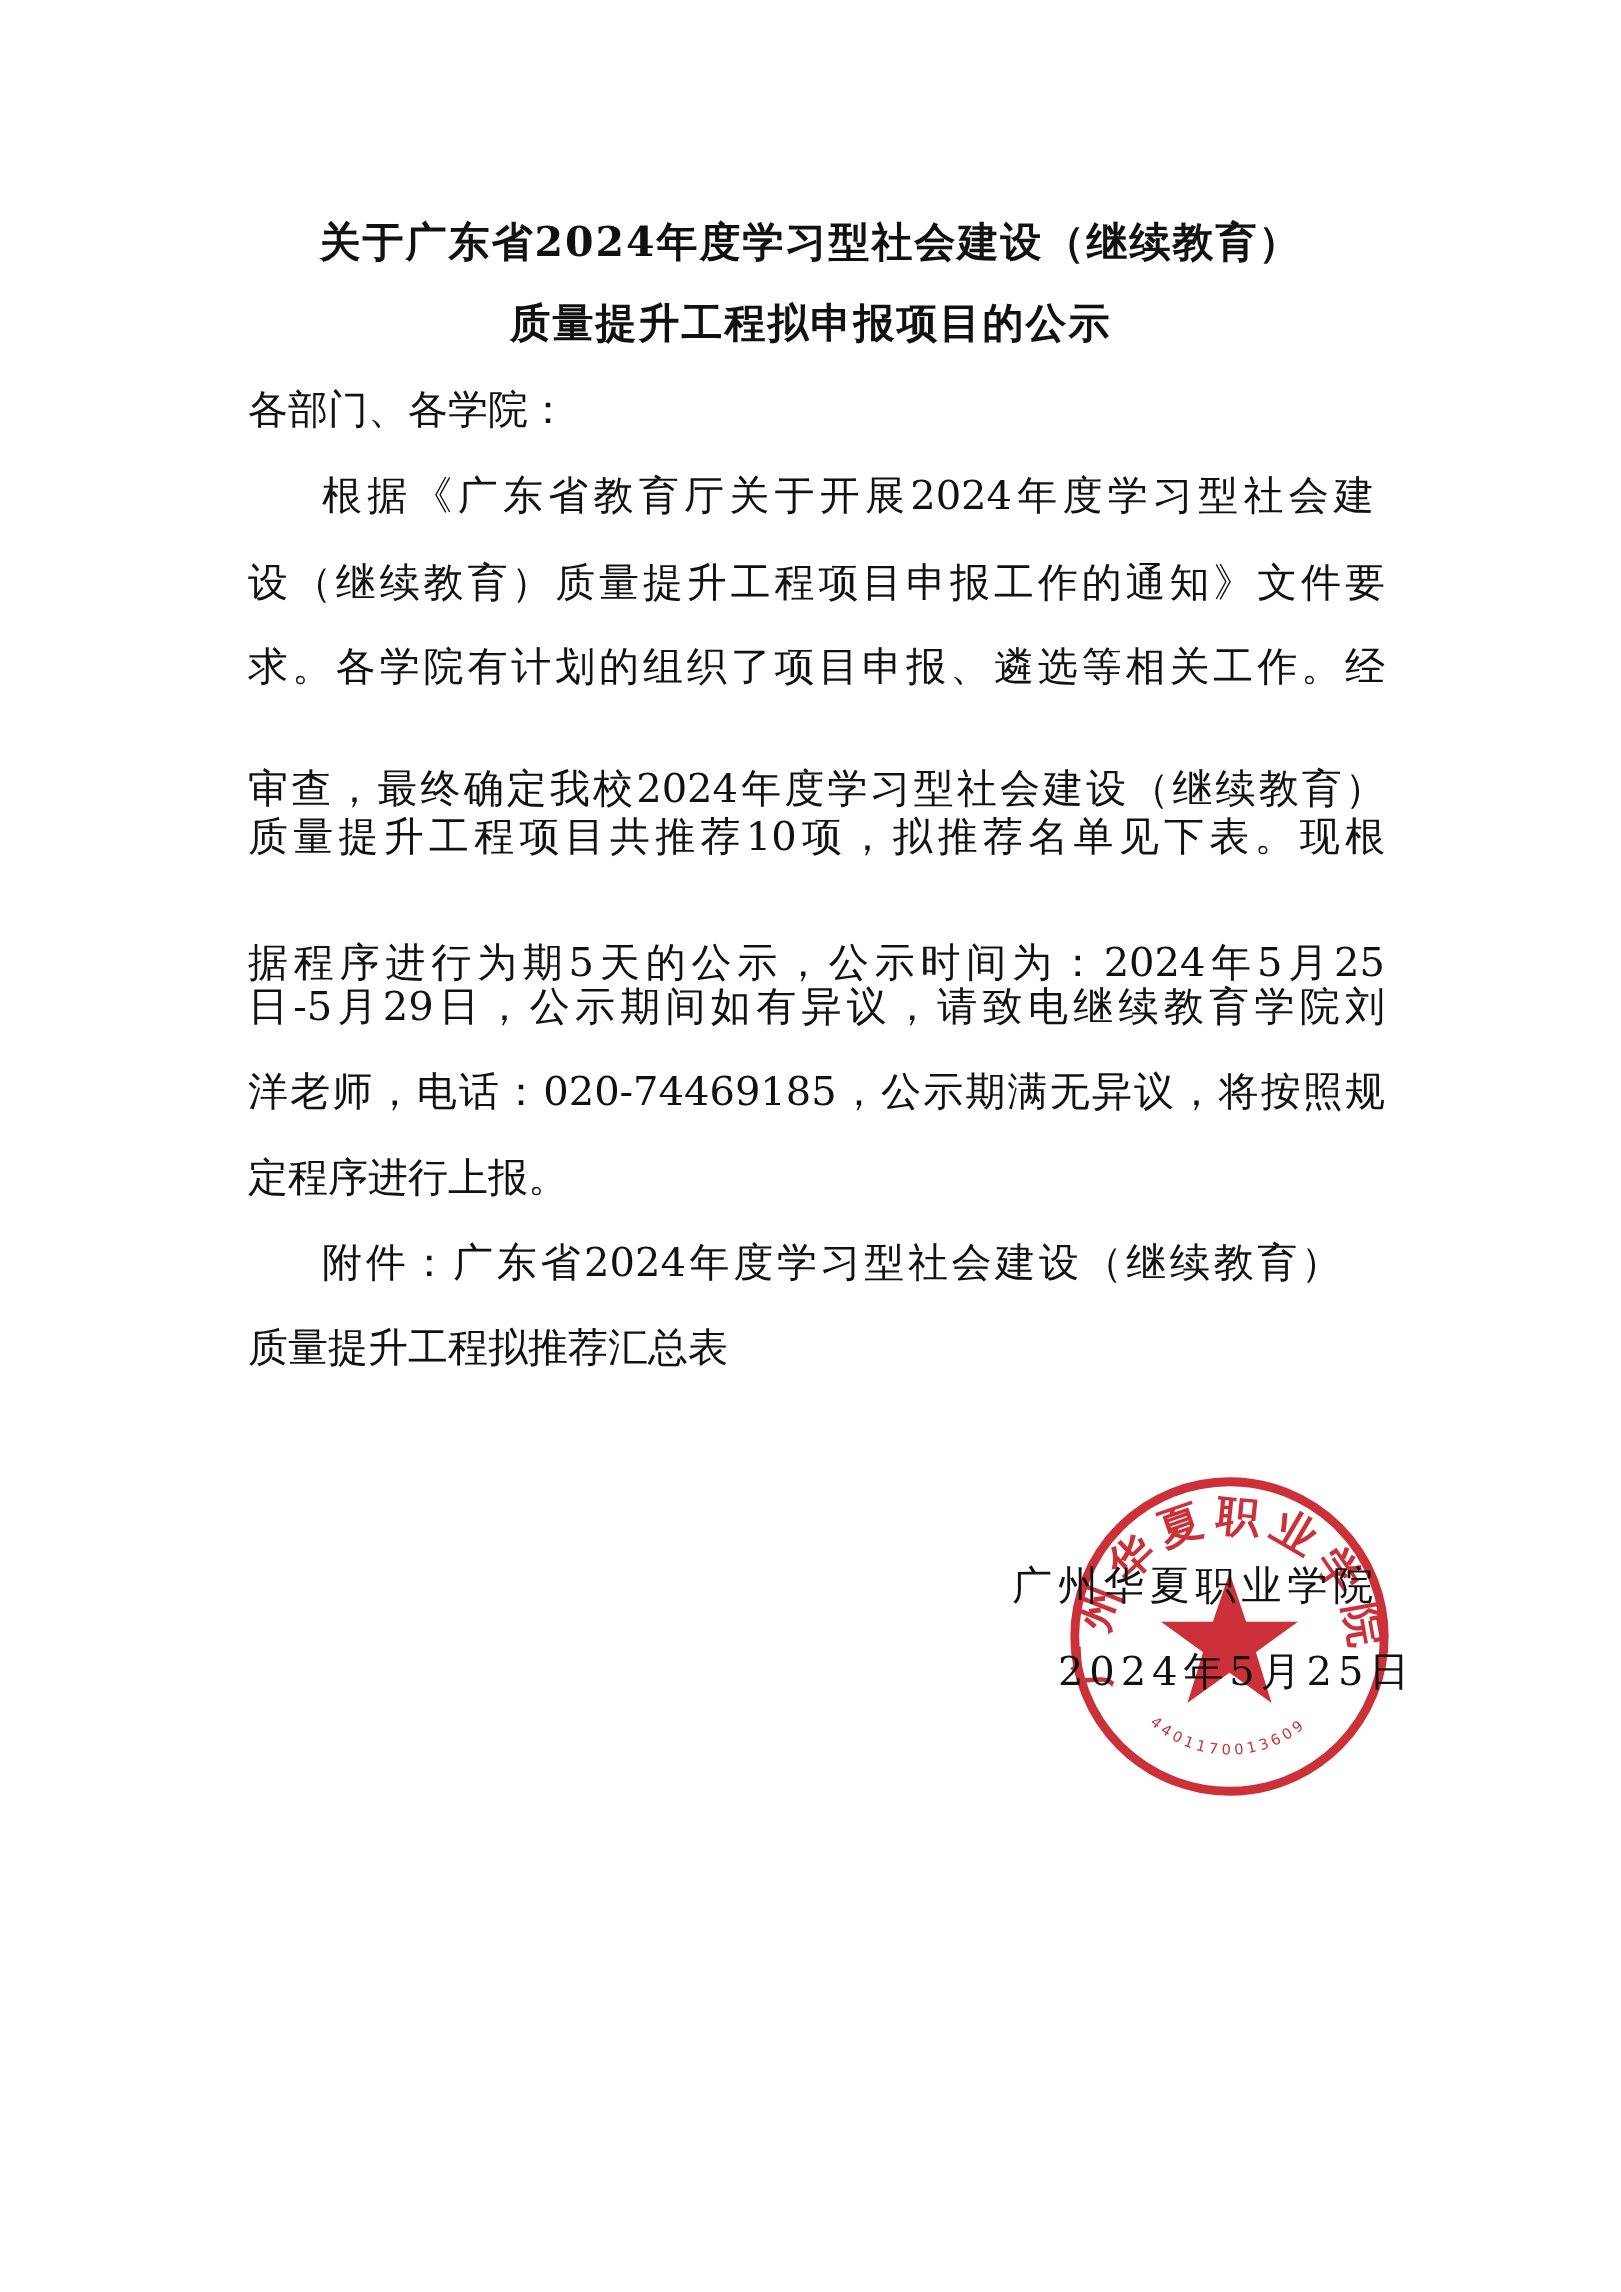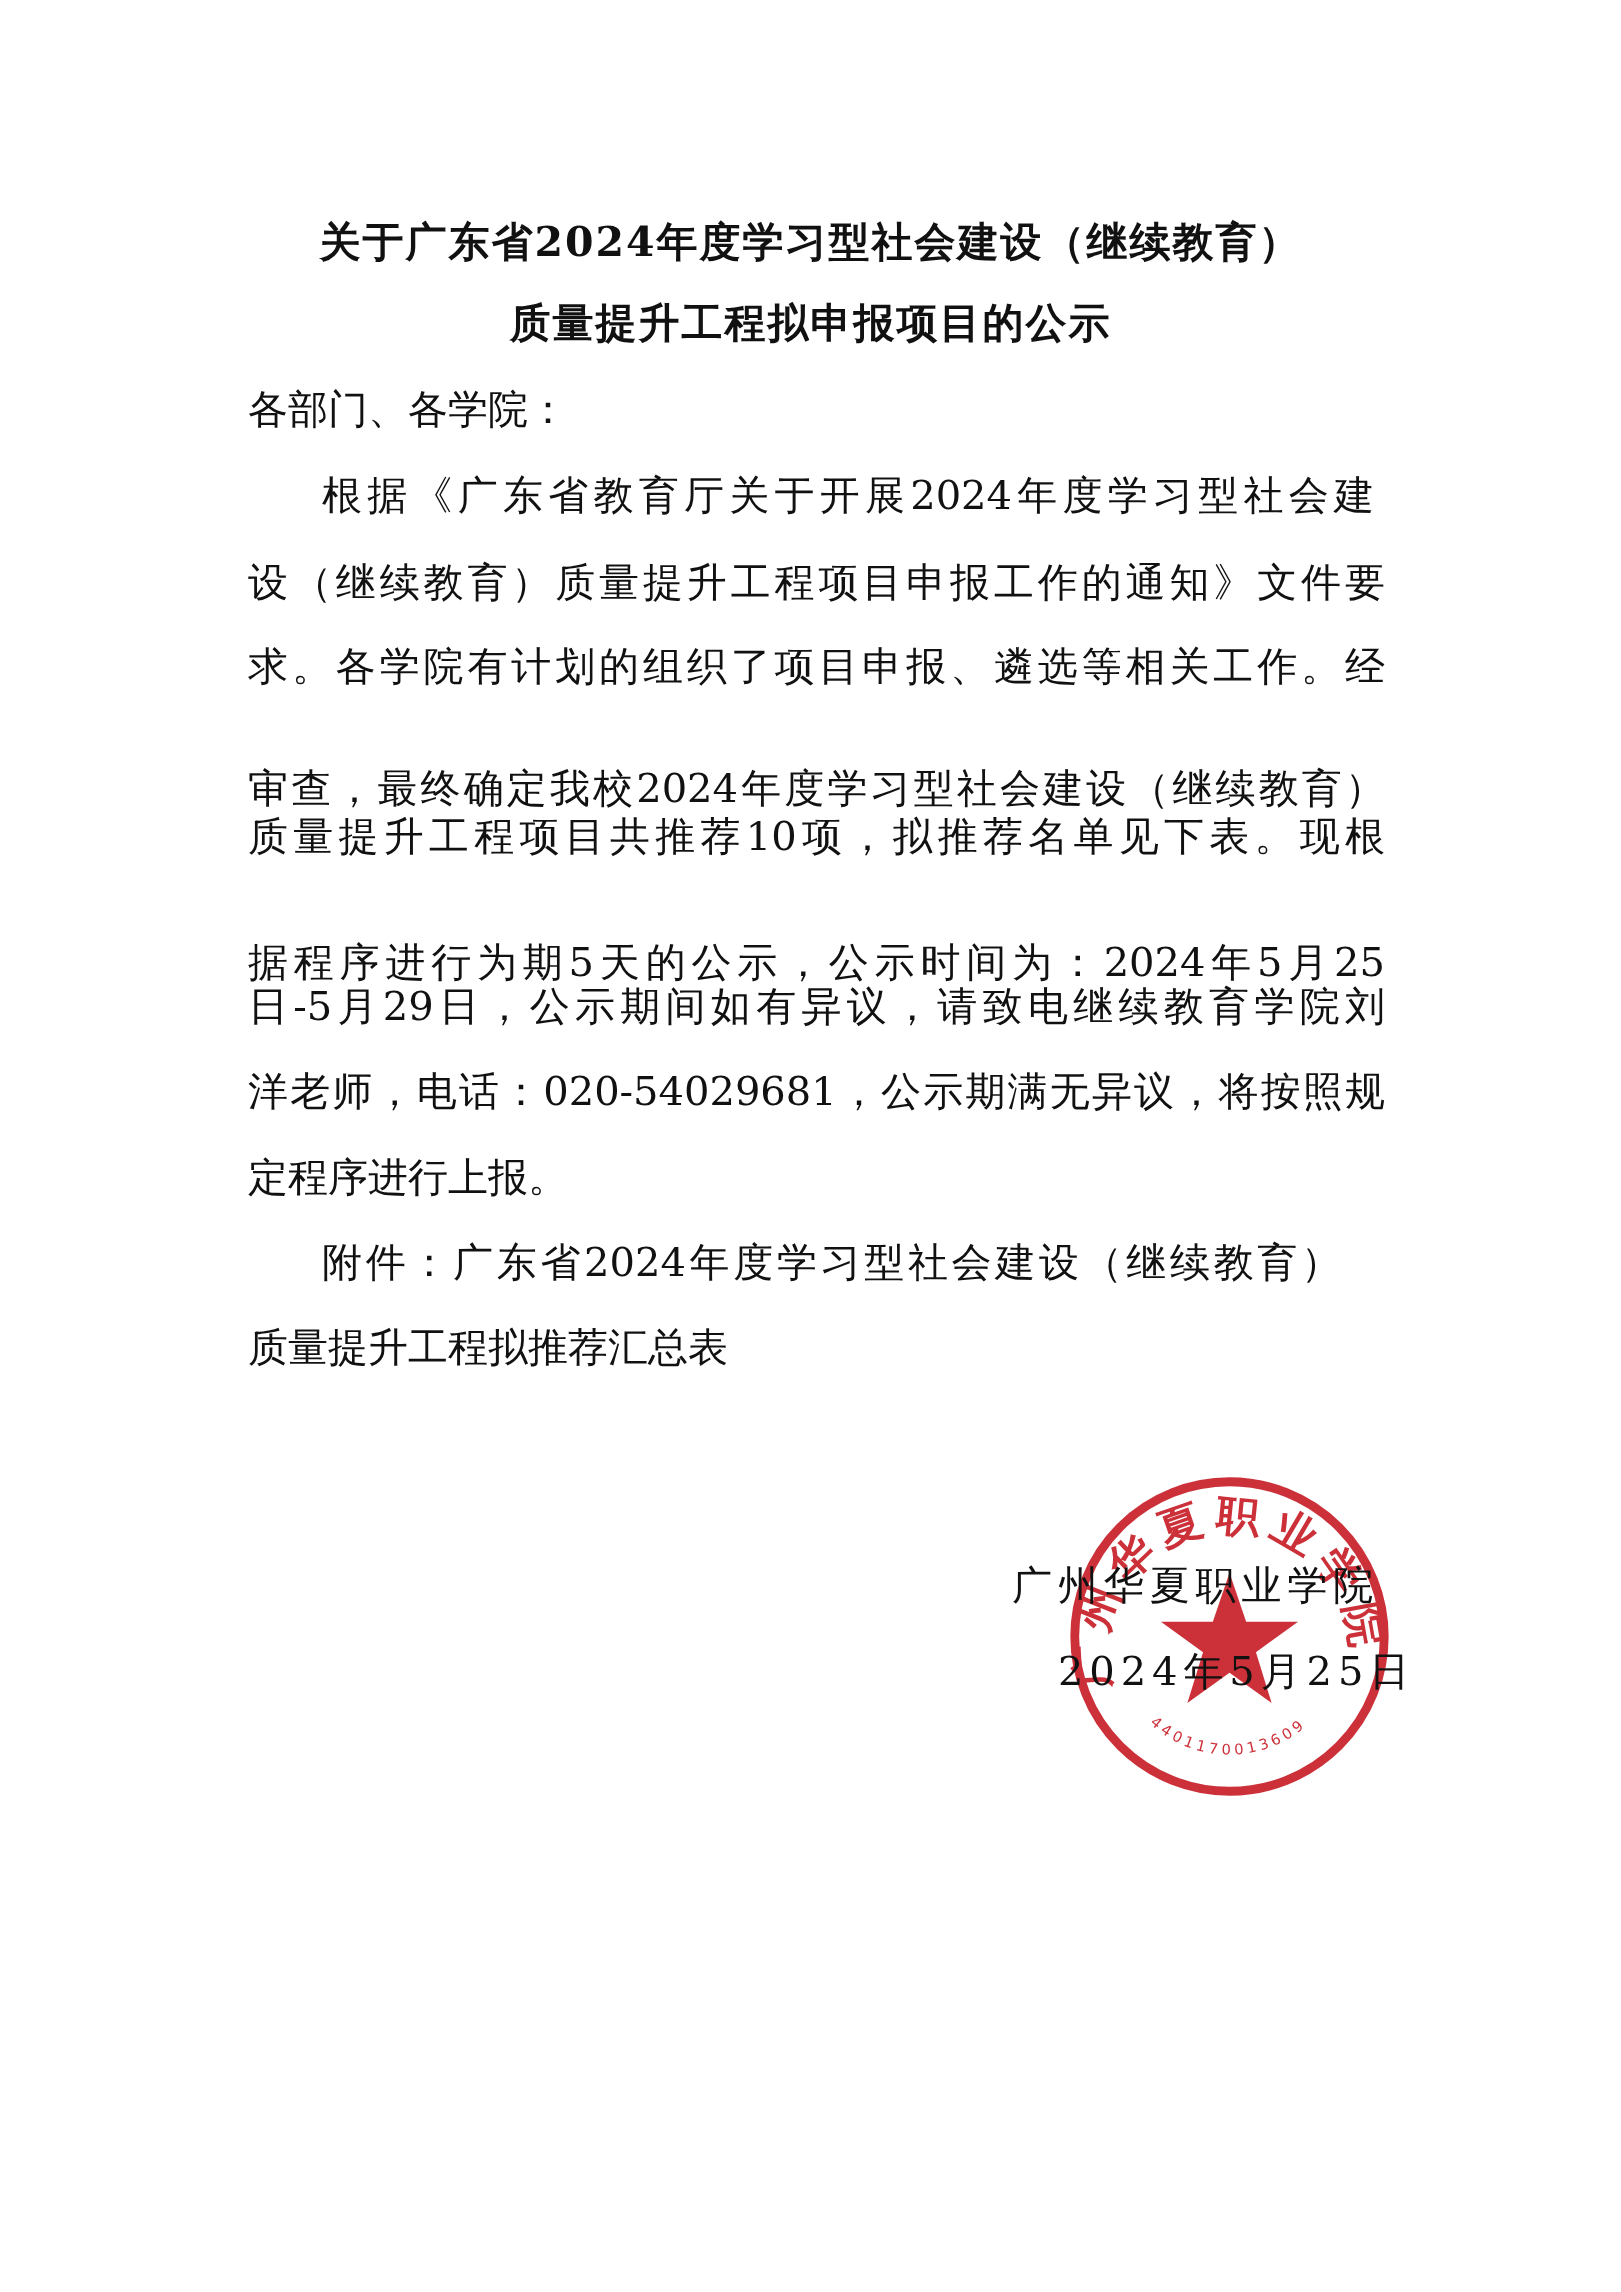--- a/index.html
+++ b/index.html
@@ -36,21 +36,21 @@
 
   <div class="body-line short" style="top:385px;">各部门、各学院：</div>
 
   <div class="body-line indent" style="top:471px;">根据《广东省教育厅关于开展2024年度学习型社会建</div>
   <div class="body-line" style="top:642px;">求。各学院有计划的组织了项目申报、遴选等相关工作。经</div>
   <div class="body-line" style="top:558px;">设（继续教育）质量提升工程项目申报工作的通知》文件要</div>
   <div class="body-line" style="top:764px;">审查，最终确定我校2024年度学习型社会建设（继续教育）</div>
   <div class="body-line" style="top:812px;">质量提升工程项目共推荐10项，拟推荐名单见下表。现根</div>
   <div class="body-line" style="top:938px;">据程序进行为期5天的公示，公示时间为：2024年5月25</div>
   <div class="body-line" style="top:982px;">日-5月29日，公示期间如有异议，请致电继续教育学院刘</div>
-  <div class="body-line" style="top:1067px;">洋老师，电话：020-54029681，公示期满无异议，将按照规</div>
+  <div class="body-line" style="top:1067px;">洋老师，电话：020-74469185，公示期满无异议，将按照规</div>
   <div class="body-line short" style="top:1153px;">定程序进行上报。</div>
 
   <div class="body-line indent" style="top:1238px; width:1019px;">附件：广东省2024年度学习型社会建设（继续教育）</div>
   <div class="body-line short" style="top:1323px;">质量提升工程拟推荐汇总表</div>
 
   <svg class="stamp" viewBox="0 0 340 340">
     <defs>
       <path id="arcPath" d="M 62 250 A 125 125 0 1 1 278 250"></path>
       <path id="bottomArc" d="M 80 250 A 120 120 0 0 0 260 250"></path>
     </defs>

